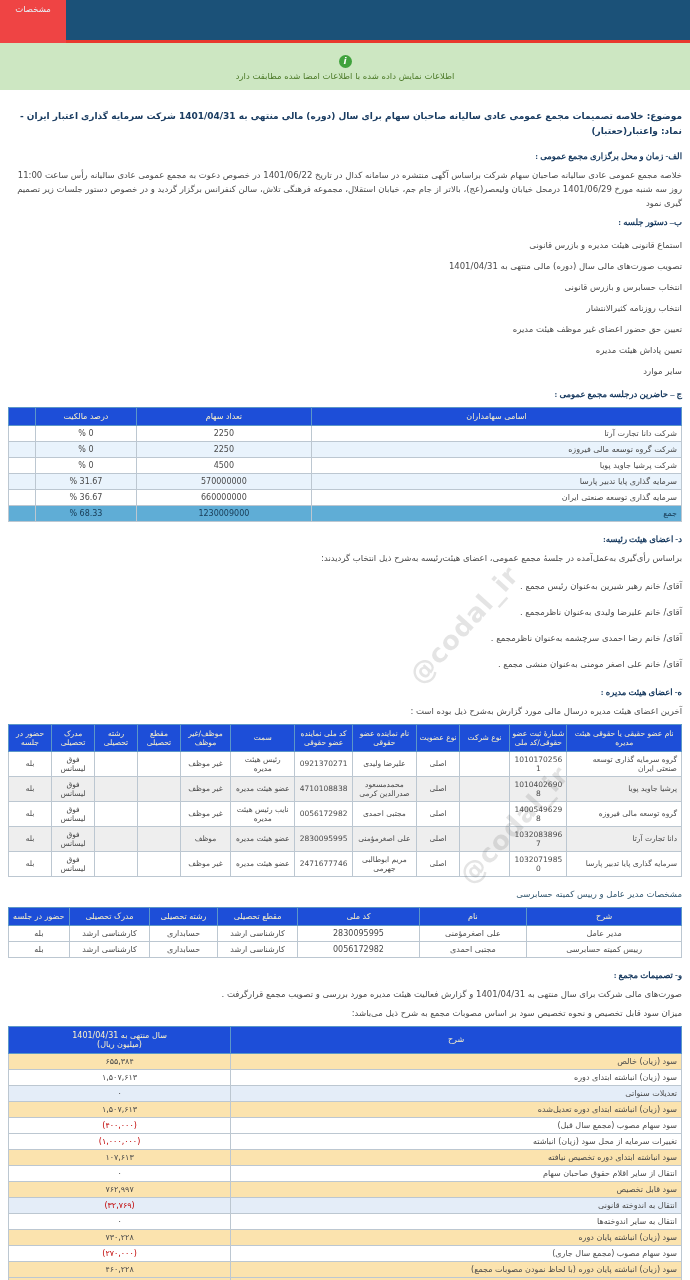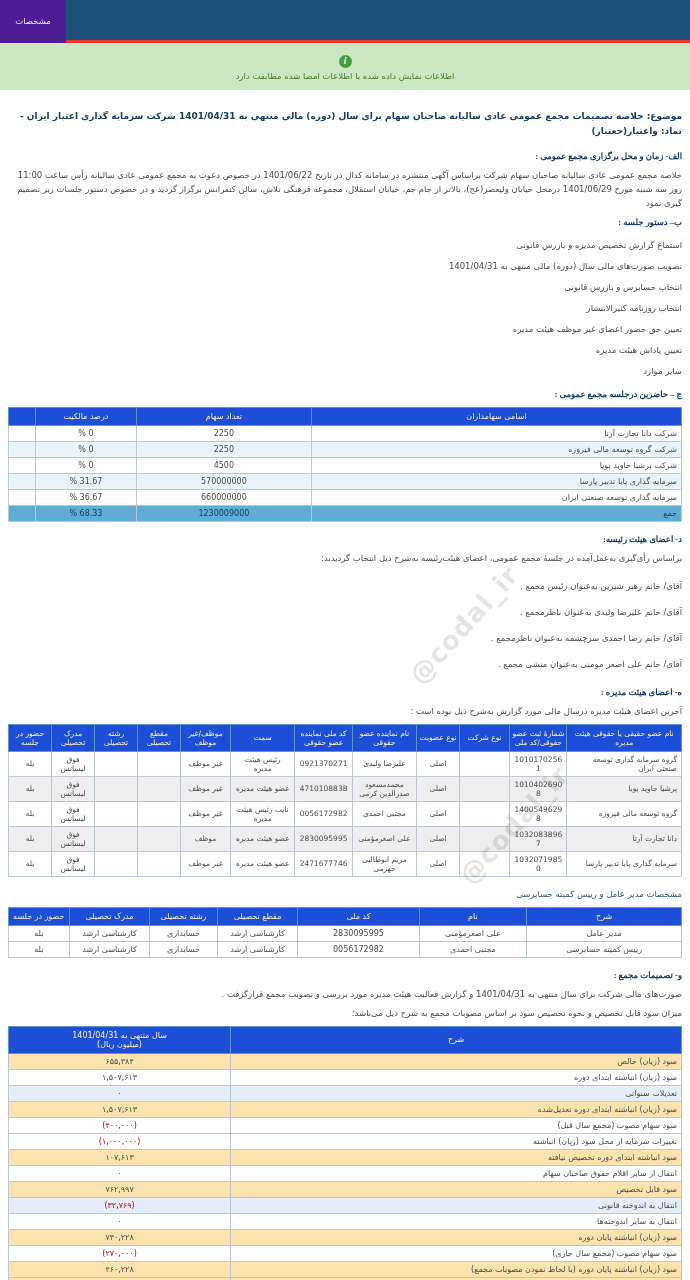--- a/index.html
+++ b/index.html
@@ -15,25 +15,25 @@
   .topbar {
     position: relative;
     height: 43px;
     background:#1b5178;
     border-bottom:3px solid #e8392e;
   }
   .tab {
     position:absolute;
     left:0; top:0;
     width:66px; height:43px;
-    background:#4c1d95;
+    background:#ef4444;
     color:#e8f1f8;
     font-size:8.5px;
     text-align:center;
-    padding-top:16px;
+    padding-top:4px;
   }
   .banner {
     background:#cde7c2;
     text-align:center;
     padding:6px 0 9px 0;
   }
   .info-icon {
     display:inline-block;
     width:13px; height:13px;
     border-radius:50%;
@@ -114,21 +114,21 @@
     <div class="wm" style="top:520px; left:390px;">@codal_ir</div>
     <div class="wm" style="top:720px; left:440px;">@codal_ir</div>
 
     <p class="subject bold">موضوع: خلاصه تصمیمات مجمع عمومی عادی سالیانه صاحبان سهام برای سال (دوره) مالی منتهی به 1401/04/31 شرکت سرمایه گذاری اعتبار ایران - نماد: واعتبار(حعتبار)</p>
 
     <p class="sec-title">الف- زمان و محل برگزاری مجمع عمومی :</p>
     <p>خلاصه مجمع عمومی عادی سالیانه صاحبان سهام شرکت براساس آگهی منتشره در سامانه کدال در تاریخ 1401/06/22 در خصوص دعوت به مجمع عمومی عادی سالیانه رأس ساعت 11:00 روز سه شنبه مورخ 1401/06/29 درمحل خیابان ولیعصر(عج)، بالاتر از جام جم، خیابان استقلال، مجموعه فرهنگی تلاش، سالن کنفرانس برگزار گردید و در خصوص دستور جلسات زیر تصمیم گیری نمود</p>
 
     <p class="sec-title">ب– دستور جلسه :</p>
     <div id="agenda-list">
-        <div class="agenda-item">استماع گزارش تخصیص مدیره و بازرس قانونی</div>
+        <div class="agenda-item">استماع قانونی هیئت مدیره و بازرس قانونی</div>
         <div class="agenda-item">تصویب صورت‌های مالی سال (دوره) مالی منتهی به 1401/04/31</div>
         <div class="agenda-item">انتخاب حسابرس و بازرس قانونی</div>
         <div class="agenda-item">انتخاب روزنامه کثیرالانتشار</div>
         <div class="agenda-item">تعیین حق حضور اعضای غیر موظف هیئت مدیره</div>
         <div class="agenda-item">تعیین پاداش هیئت مدیره</div>
         <div class="agenda-item">سایر موارد</div>
       </div>
 
     <p class="sec-title">ج – حاضرین درجلسه مجمع عمومی :</p>
     <table id="attendees-table">

